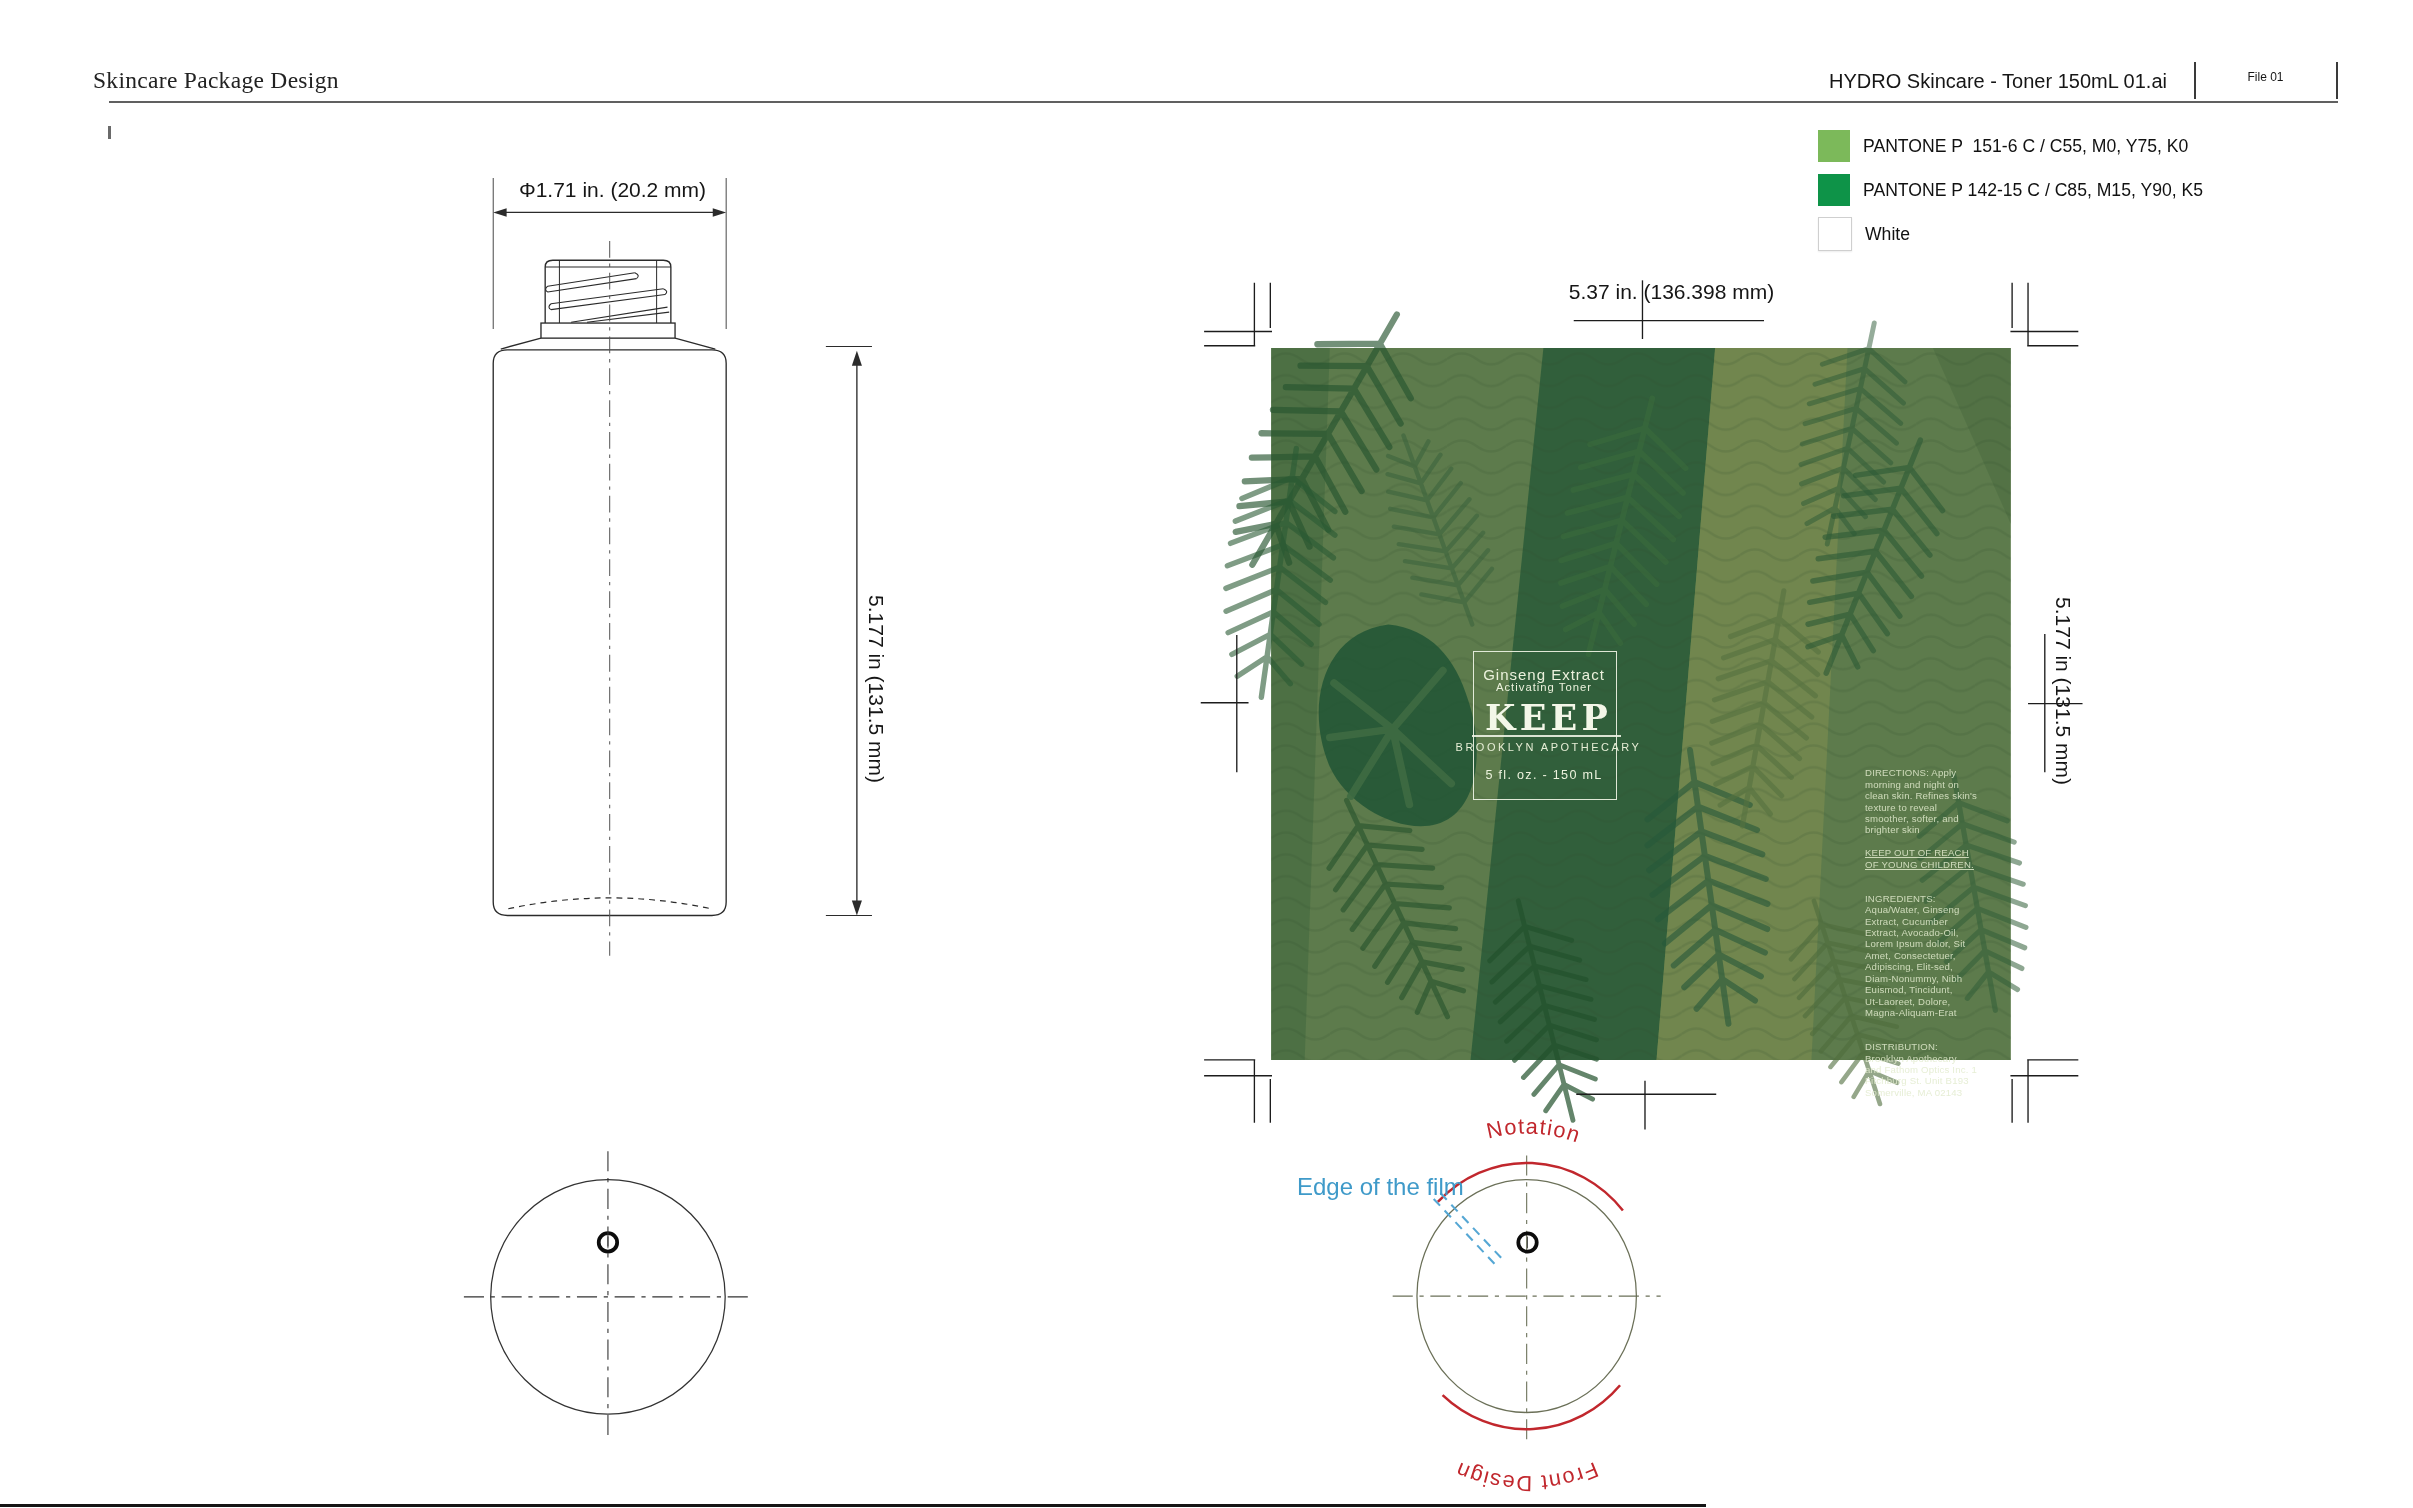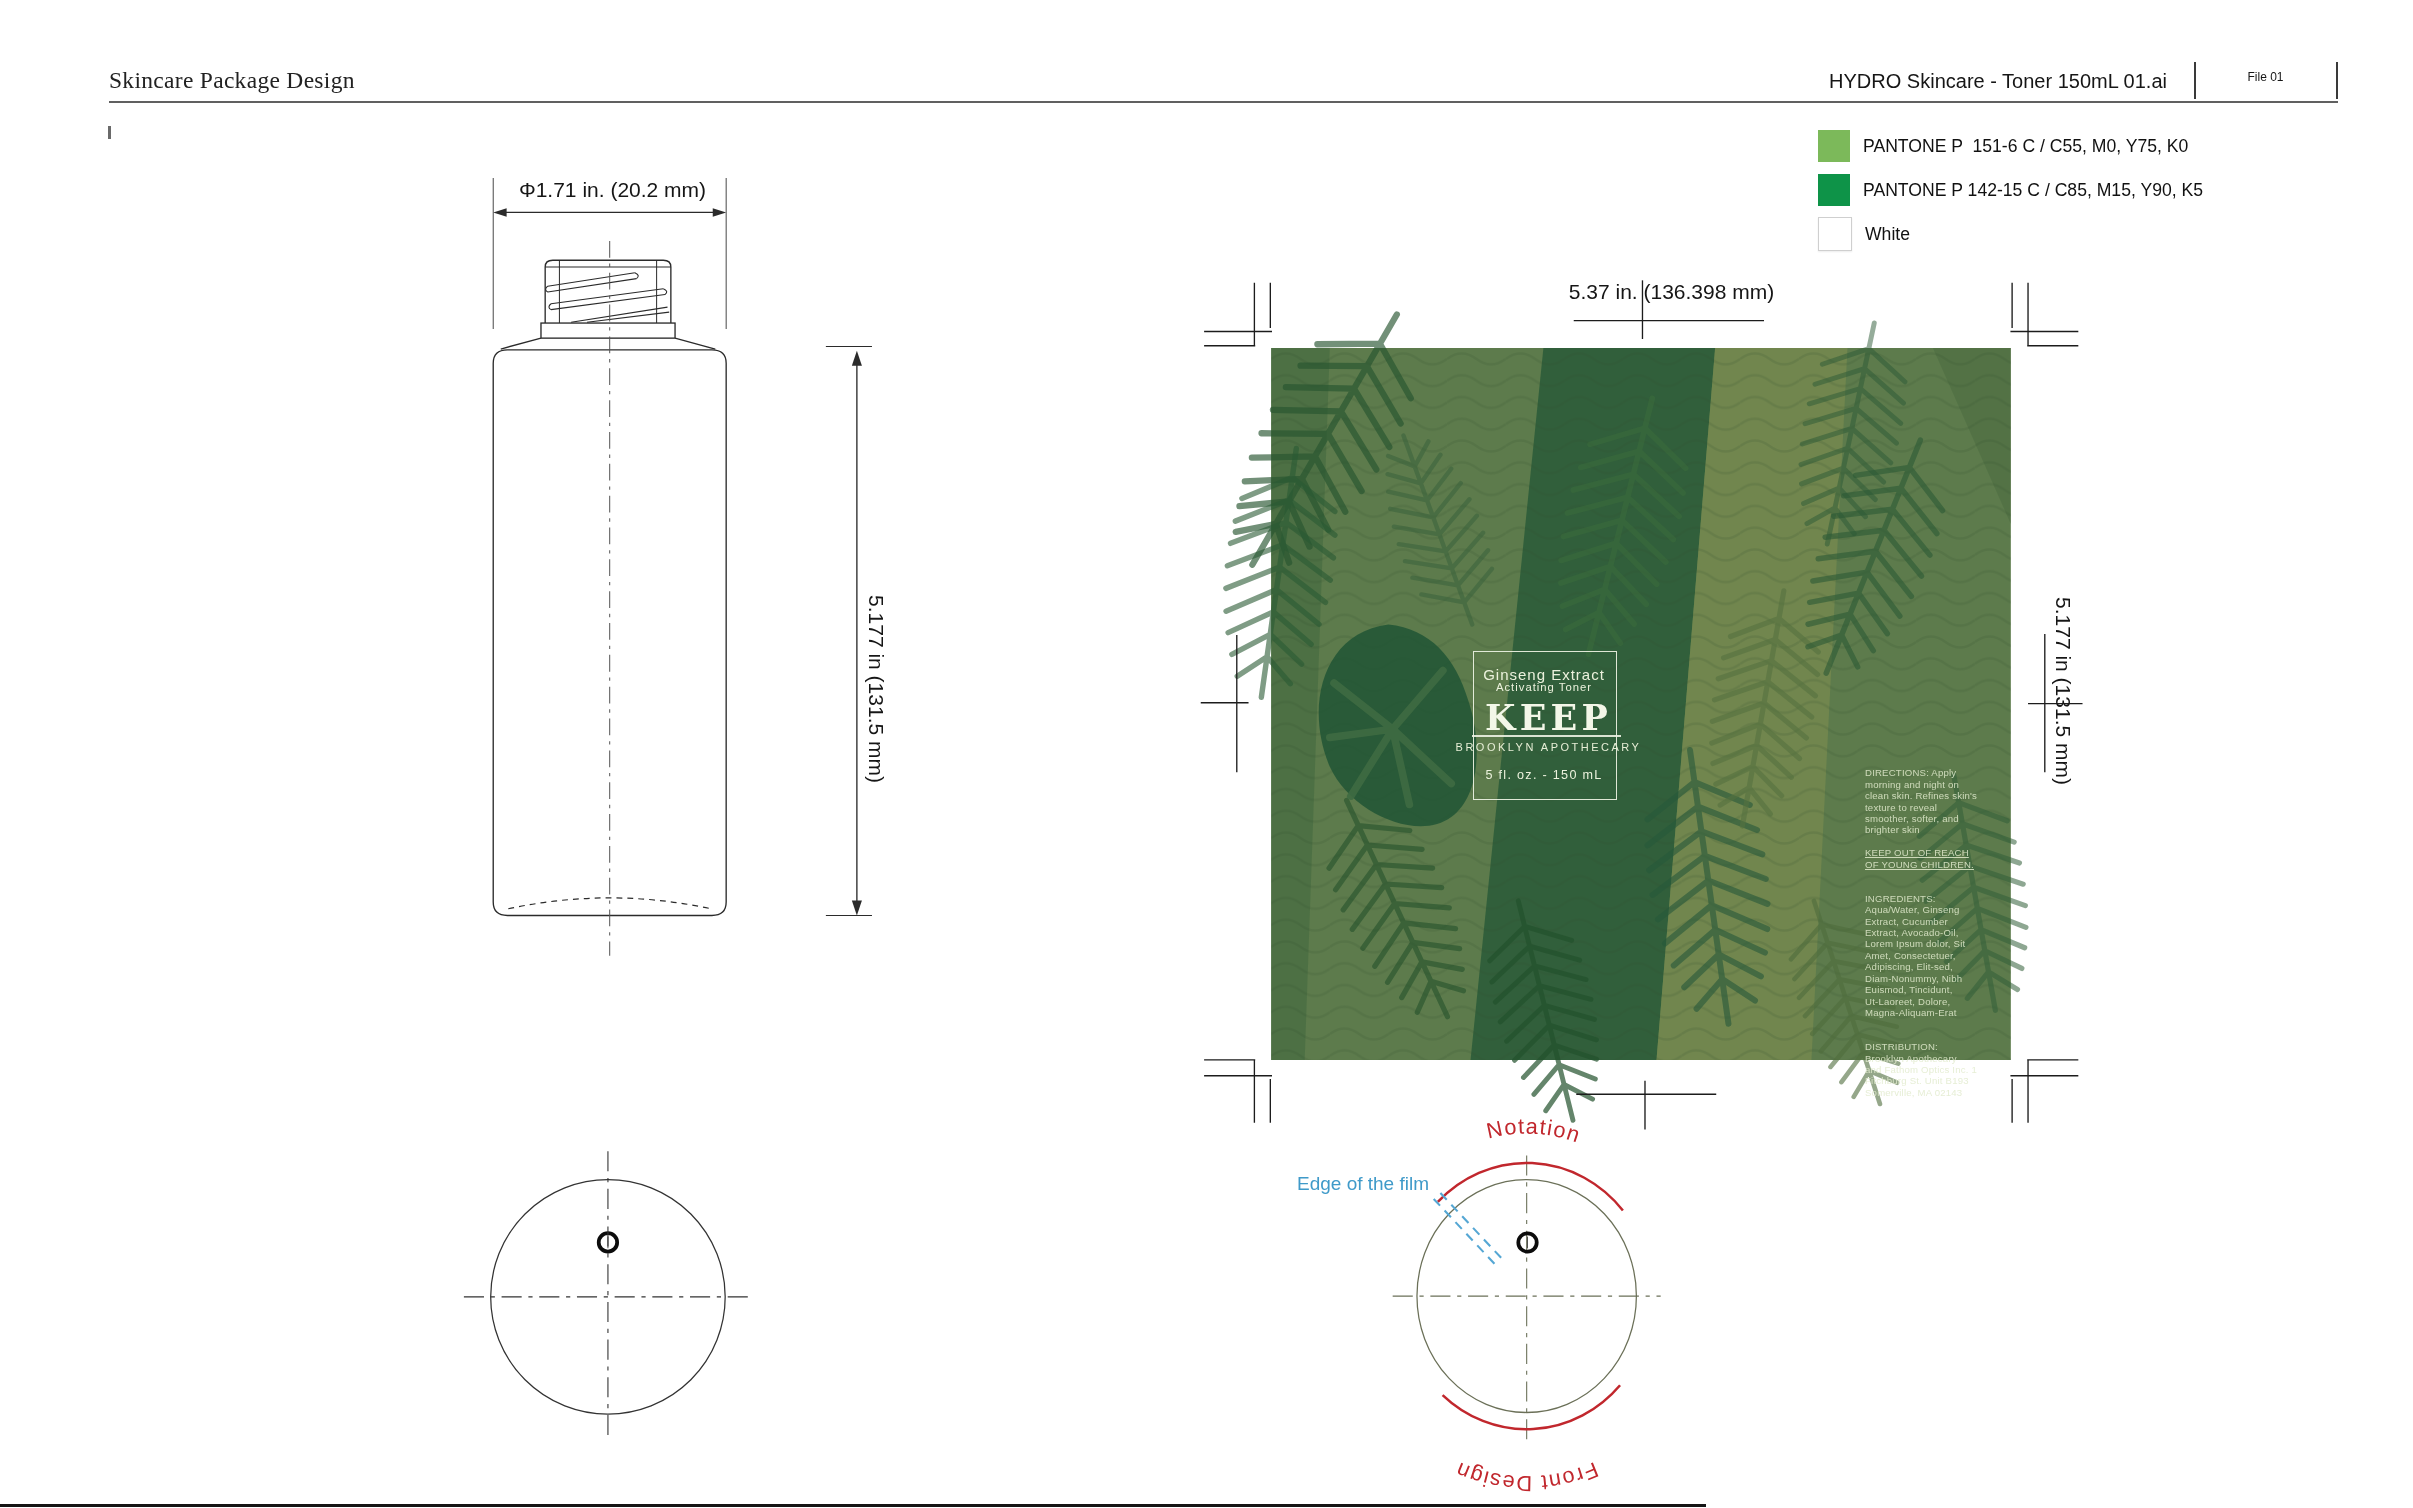--- a/index.html
+++ b/index.html
@@ -3,21 +3,21 @@
 <meta charset="utf-8">
 <style>
   html,body{margin:0;padding:0;}
   body{
     width:2413px;height:1508px;position:relative;background:#ffffff;
     font-family:"Liberation Sans",sans-serif;overflow:hidden;color:#1a1a1a;
   }
   .abs{position:absolute;}
 
   
-  #page-title{left:109px;top:67px;font-family:"Liberation Serif",serif;font-size:23.5px;color:#222;letter-spacing:0.3px;}
+  #page-title{left:93px;top:67px;font-family:"Liberation Serif",serif;font-size:23.5px;color:#222;letter-spacing:0.3px;}
   #header-rule{left:109px;top:101px;width:2229px;height:1.7px;background:#606060;}
   #file-name{left:1643px;top:70px;width:524px;text-align:right;font-size:20px;color:#161616;}
   #header-div-1{left:2194px;top:62px;width:1.7px;height:37px;background:#3a3a3a;}
   #file-label{left:2197px;top:70px;width:137px;text-align:center;font-size:12px;color:#161616;}
   #header-div-2{left:2336px;top:62px;width:1.7px;height:37px;background:#3a3a3a;}
   #corner-tick{left:108px;top:126px;width:2.5px;height:13.4px;background:#6a6a6a;}
 
   
   #legend{left:1818px;top:124px;}
   .legend-row{display:flex;align-items:center;height:44px;gap:13px;}
@@ -40,21 +40,21 @@
   #tagline2{left:1473px;top:681px;width:142px;font-size:11.3px;letter-spacing:1px;}
   #brand-name{left:1452px;top:697px;width:193px;font-family:"DejaVu Serif",serif;font-weight:bold;font-size:35px;letter-spacing:4.2px;color:#f3f7e8;}
   #brand-rule{left:1472px;top:735px;width:149px;height:1.7px;background:rgba(238,243,228,.9);}
   #brand-sub{left:1452px;top:741px;width:193px;font-size:11px;letter-spacing:2.5px;color:#e6eed6;}
   #brand-vol{left:1473px;top:768px;width:142px;font-size:12.6px;letter-spacing:1.3px;}
   #fine-print{left:1865px;top:756px;width:126px;font-size:9.6px;line-height:11.4px;
               color:rgba(226,235,206,.85);white-space:pre-line;letter-spacing:0.2px;}
   #fine-warning{text-decoration:underline;}
 
   
-  #edge-label{left:1297px;top:1173px;font-size:19px;color:#3f9ac9;}
+  #edge-label{left:1297px;top:1173px;font-size:24px;color:#3f9ac9;}
 
   
   #bottom-line{left:0;top:1504px;width:1706px;height:2.5px;background:#151515;}
 
   svg{position:absolute;overflow:visible;}
 </style>
 </head>
 <body>
 
 <div class="abs" id="page-title">Skincare Package Design</div>

